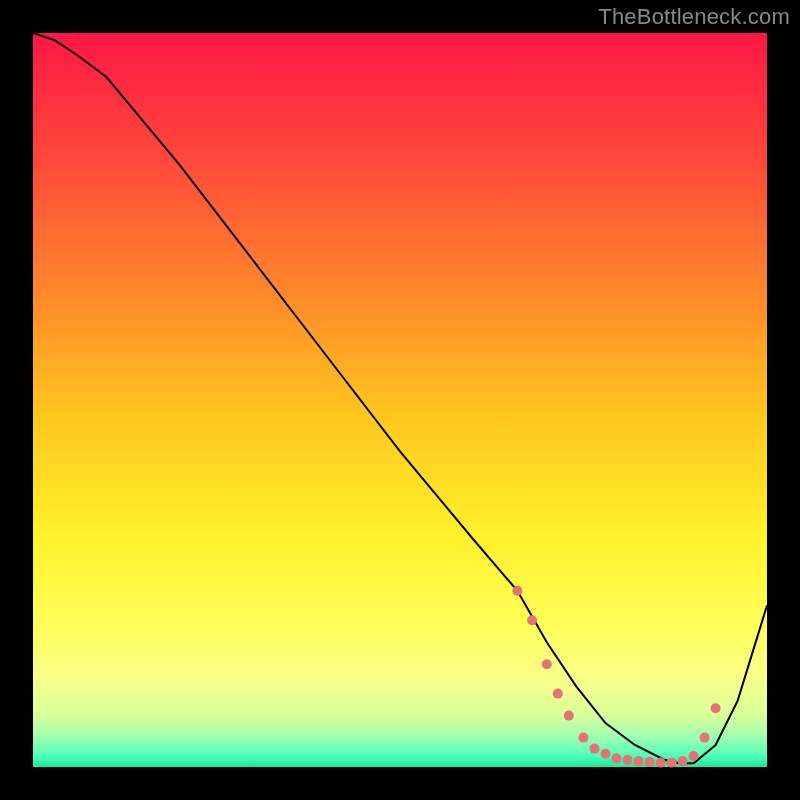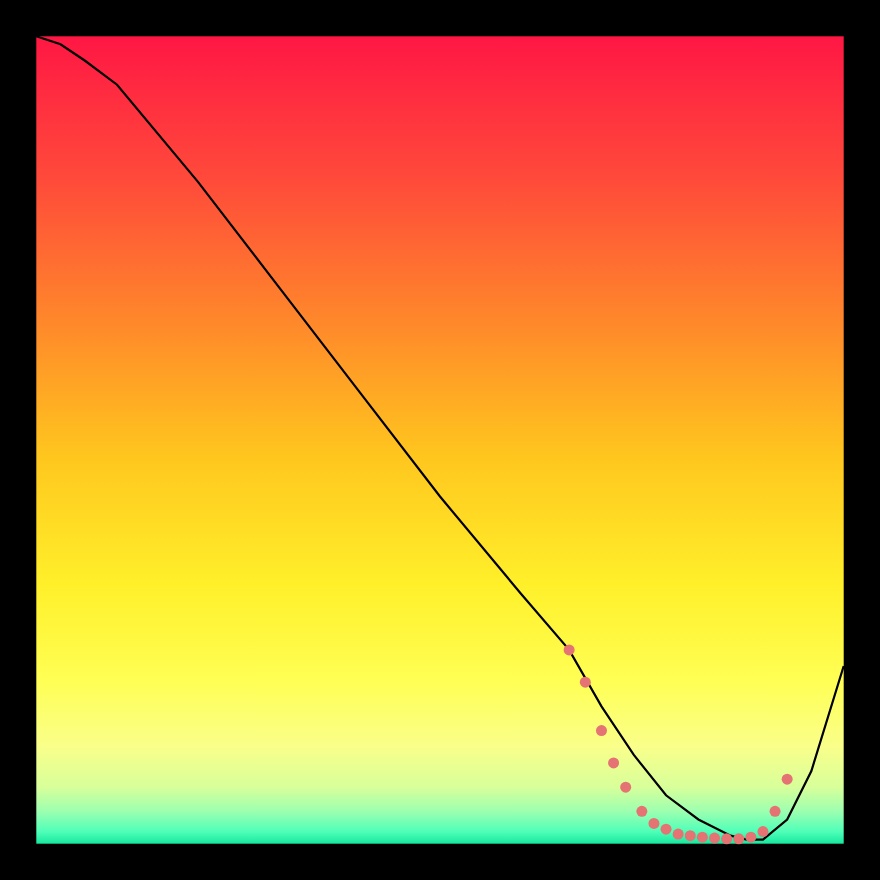--- a/index.html
+++ b/index.html
@@ -27,20 +27,21 @@
     letter-spacing: 0.2px;
   }
   svg {
     display: block;
   }
 </style>
 </head>
 <body>
 
 <div class="container">
+  <div class="watermark">TheBottleneck.com</div>
   <svg id="chart-svg" width="800" height="800">
     <defs>
       <linearGradient id="bg-grad" x1="0" y1="0" x2="0" y2="1">
           <stop offset="0%" stop-color="#ff1744"></stop>
           <stop offset="18%" stop-color="#ff4b3a"></stop>
           <stop offset="36%" stop-color="#ff8a2a"></stop>
           <stop offset="52%" stop-color="#ffc61e"></stop>
           <stop offset="68%" stop-color="#fff02a"></stop>
           <stop offset="80%" stop-color="#ffff55"></stop>
           <stop offset="88%" stop-color="#f9ff8a"></stop>

